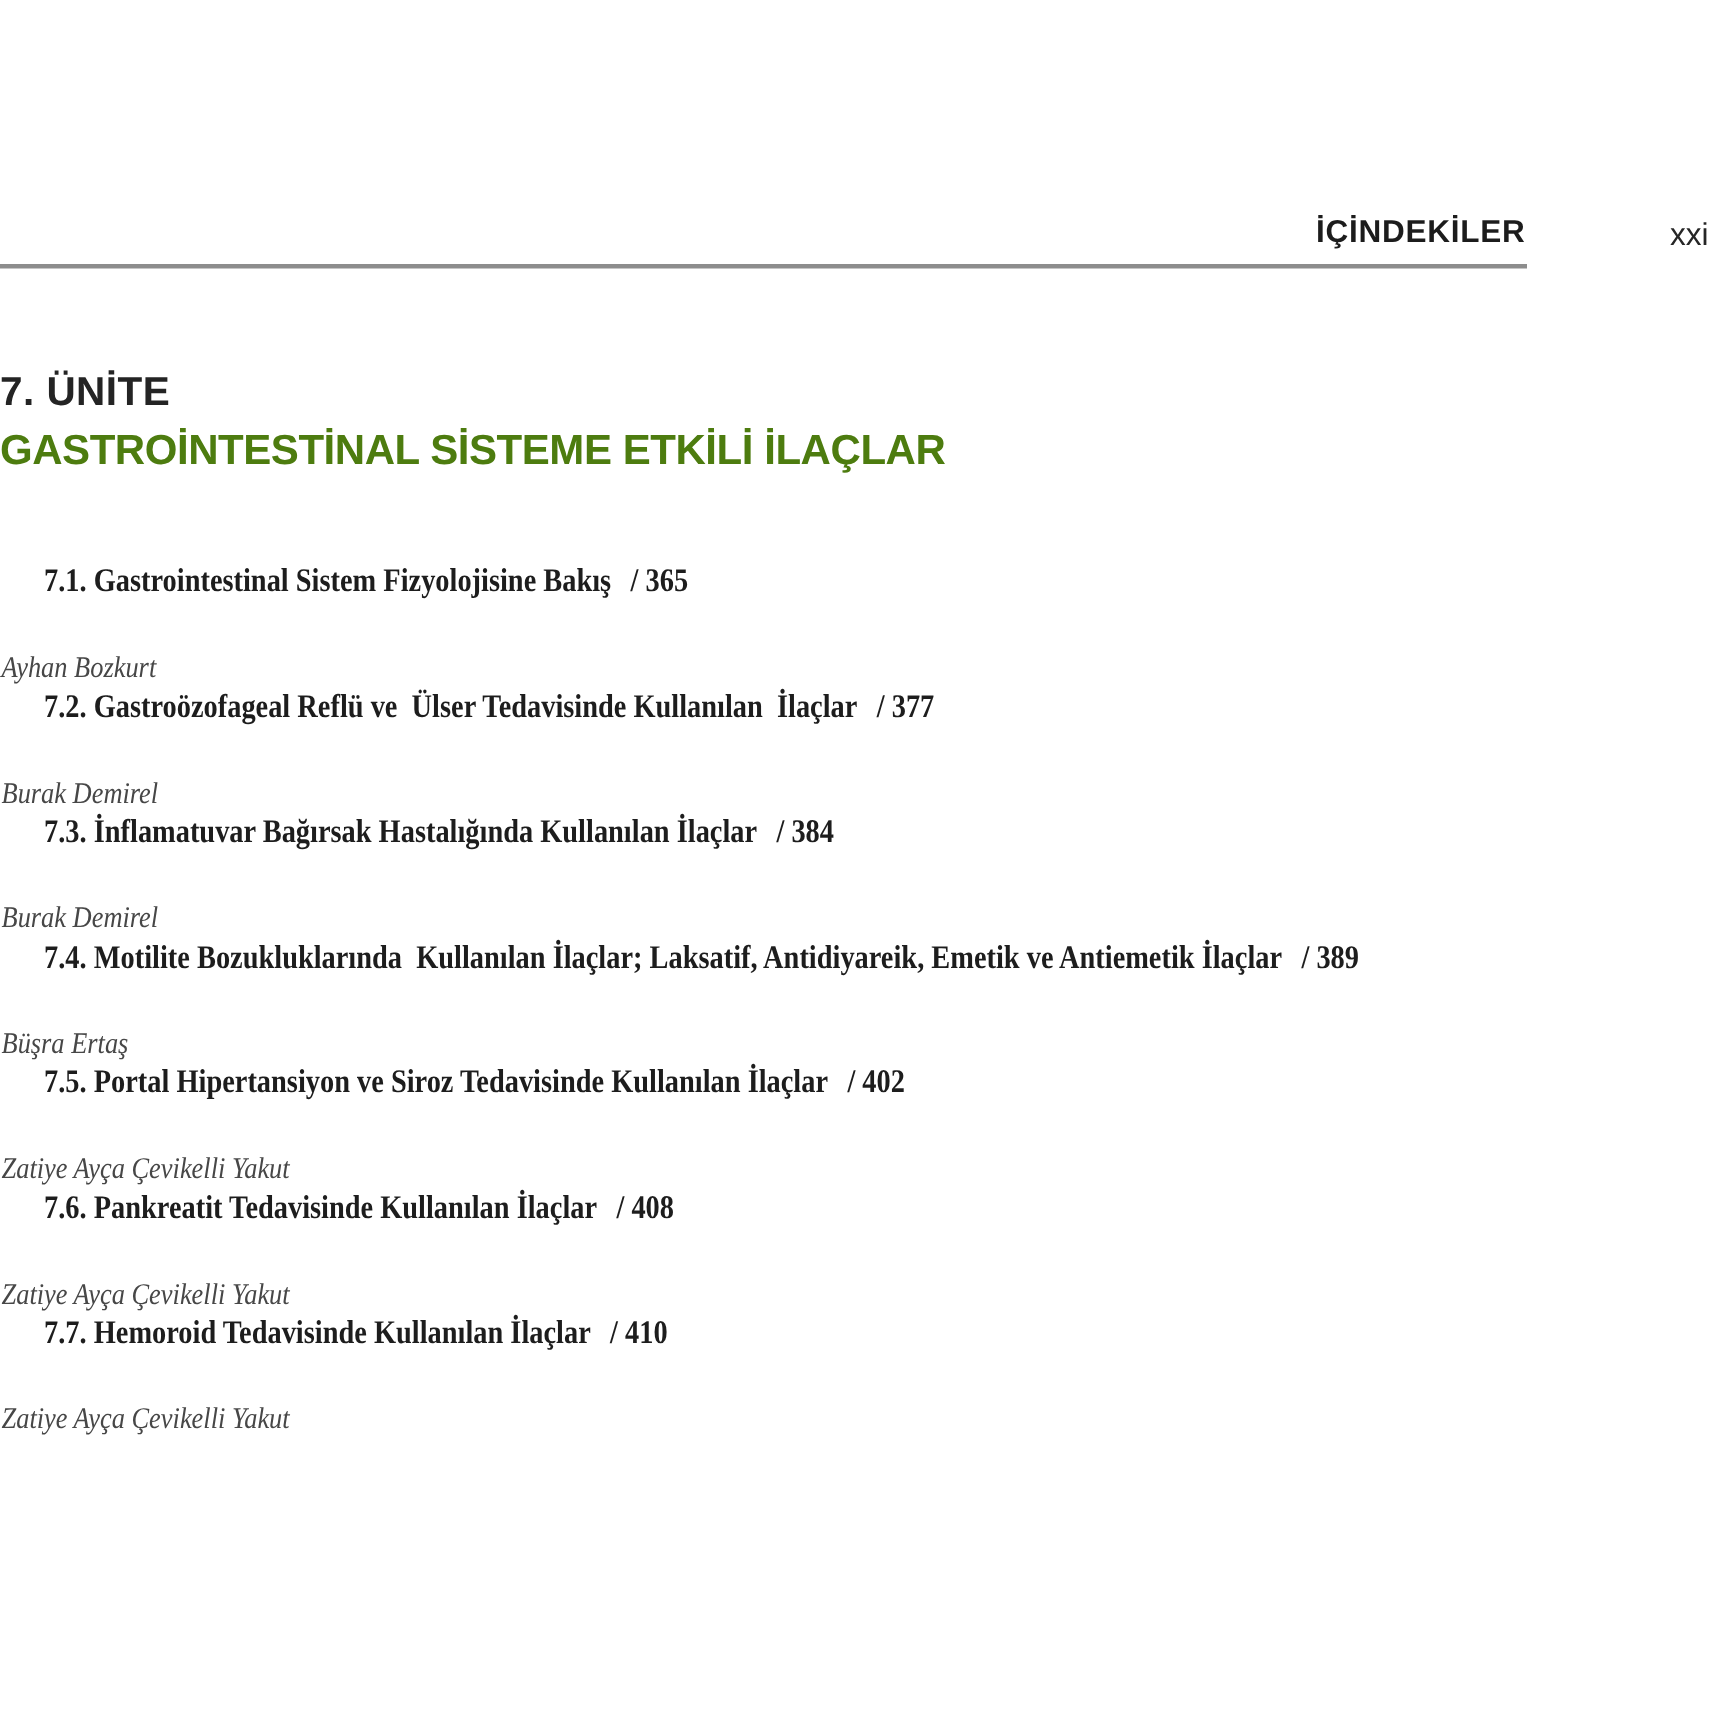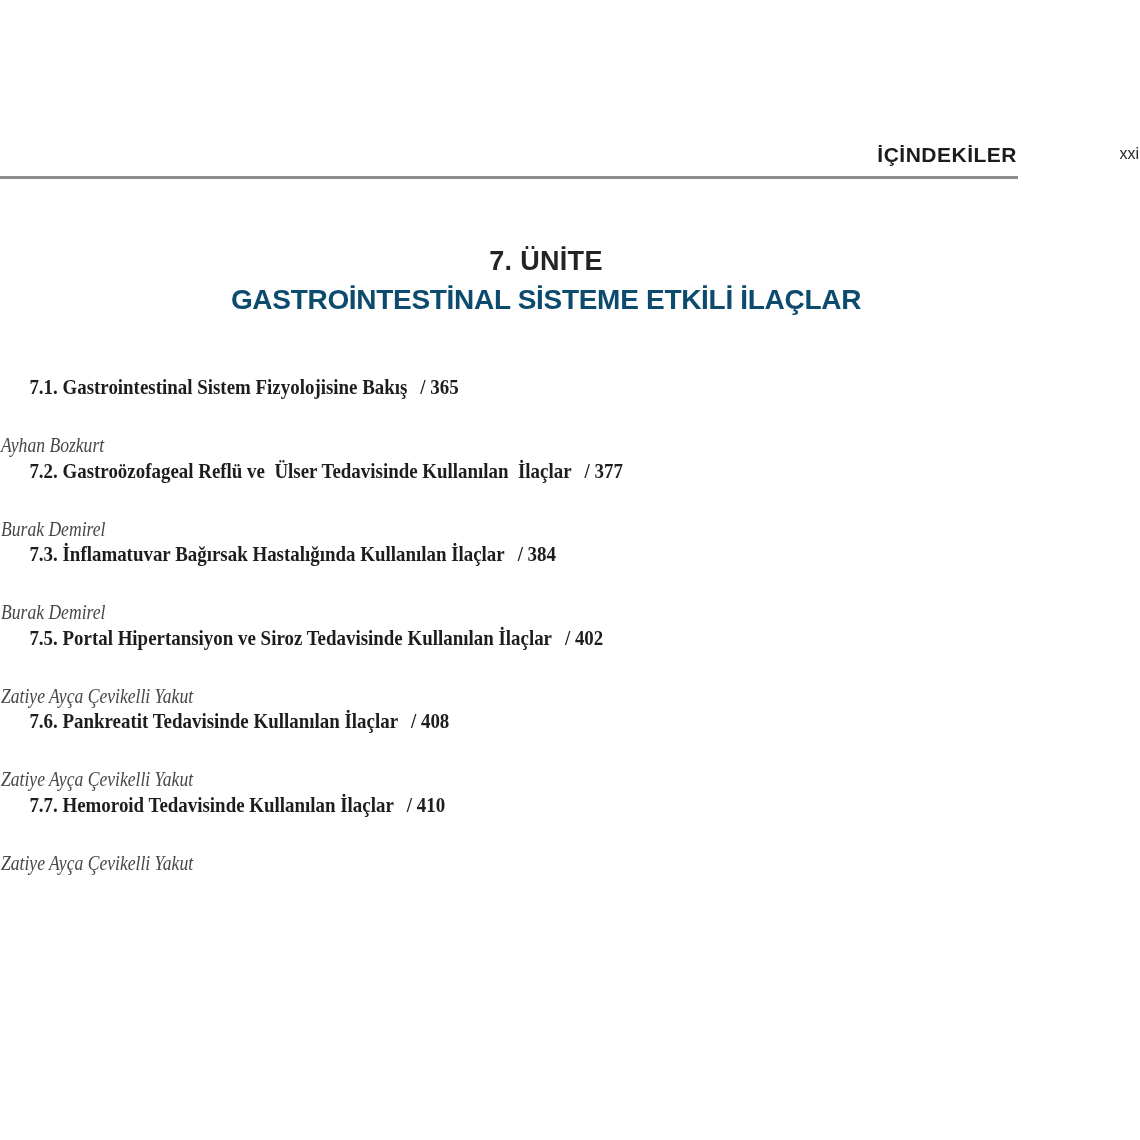--- a/index.html
+++ b/index.html
@@ -17,47 +17,47 @@
     position: absolute;
     top: 143px; right: 123px;
     font-size: 21px; font-weight: 700;
     letter-spacing: 0.5px;
     color: #1c1c1c;
     white-space: pre;
   }
   .page-number {
     position: absolute;
     top: 145px; right: 1px;
-    font-size: 16px; font-weight: 400;
+    font-size: 21px; font-weight: 400;
     color: #262626;
   }
   .header-rule {
     position: absolute;
     top: 176px; left: 0;
     width: 1018px; height: 3px;
     background: #8d8d8d;
   }
 
   .unit-block {
     position: absolute;
     top: 246px; left: 0; width: 1092px;
-    text-align: center;
+    text-align: left;
   }
   .unit-number {
     font-size: 27px;
     font-weight: 600;
     letter-spacing: 0.3px;
     color: #242424;
   }
   .unit-title {
     margin-top: 7px;
     font-size: 28px;
     font-weight: 700;
     letter-spacing: -0.3px;
-    color: #0c4a6e;
+    color: #4d7c0f;
   }
 
   .toc-entries {
     position: absolute;
     top: 348px; left: 1px; right: 10px; font-family: Liberation Serif, serif;
   }
   .toc-entry { height: 83.5px; }
   .entry-line {
     font-size: 22px;
     font-weight: 700;
@@ -111,20 +111,26 @@
     <div class="entry-authors">Burak Demirel</div>
   </div>
 
   <div class="toc-entry">
     <div class="entry-line">
       <span>7.3. </span><span>İnflamatuvar Bağırsak Hastalığında Kullanılan İlaçlar</span><span class="entry-page">/ 384</span>
     </div>
     <div class="entry-authors">Burak Demirel</div>
   </div>
 
+  <div class="toc-entry">
+    <div class="entry-line">
+      <span>7.4. </span><span>Motilite Bozukluklarında  Kullanılan İlaçlar; Laksatif, Antidiyareik, Emetik ve Antiemetik İlaçlar</span><span class="entry-page">/ 389</span>
+    </div>
+    <div class="entry-authors">Büşra Ertaş</div>
+  </div>
 
   <div class="toc-entry">
     <div class="entry-line">
       <span>7.5. </span><span>Portal Hipertansiyon ve Siroz Tedavisinde Kullanılan İlaçlar</span><span class="entry-page">/ 402</span>
     </div>
     <div class="entry-authors">Zatiye Ayça Çevikelli Yakut</div>
   </div>
 
   <div class="toc-entry">
     <div class="entry-line">

